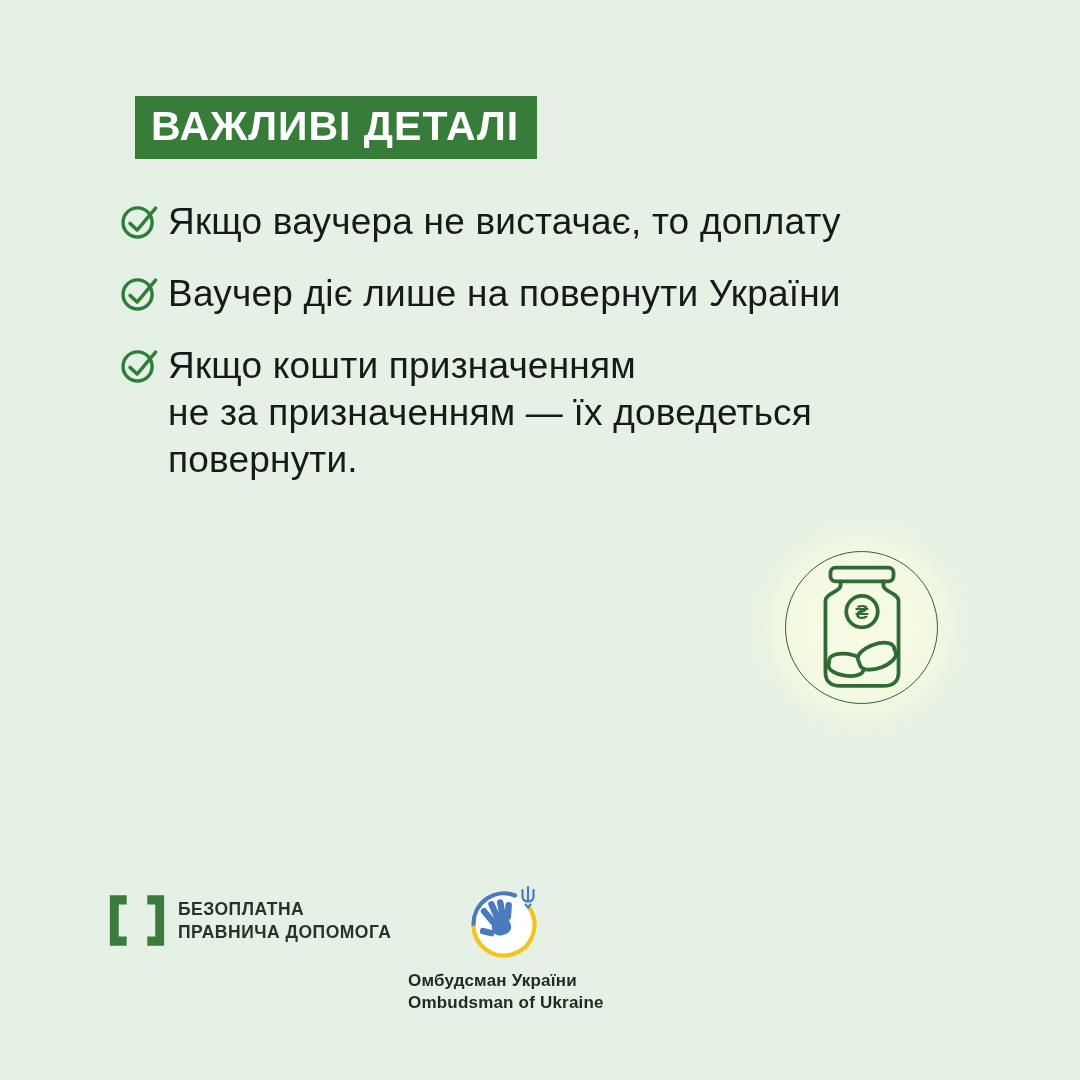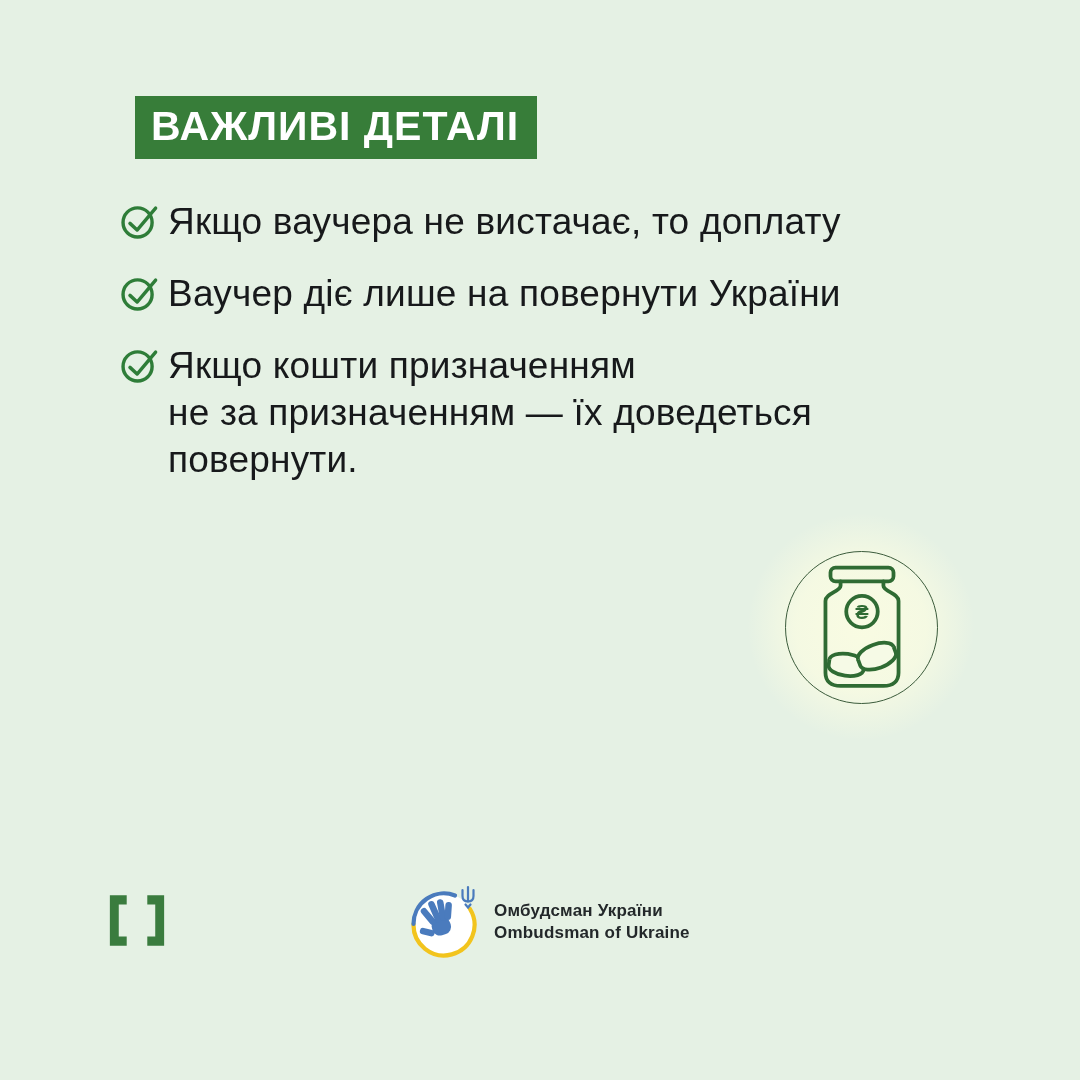--- a/index.html
+++ b/index.html
@@ -75,21 +75,21 @@
   .footer{position:absolute;left:0;top:0;width:1080px;height:1080px;pointer-events:none;}
   .legal-aid{position:absolute;left:108px;top:893px;display:flex;gap:12px;align-items:center;}
   .brackets{width:58px;height:55px;color:var(--bracket-green);}
   .brackets svg{display:block;width:58px;height:55px;}
   .legal-aid-name{
     font-size:17.5px;font-weight:800;line-height:23px;
     letter-spacing:0.5px;color:var(--footer-text);text-transform:uppercase;
   }
   .legal-aid-name span{display:block;}
 
-  .ombudsman{position:absolute;left:408px;top:884px;display:flex;gap:10px;align-items:center;}
+  .ombudsman{position:absolute;left:408px;top:884px;display:flex;gap:10px;align-items:center;flex-direction:column;}
   .ombudsman-logo{width:76px;height:76px;}
   .ombudsman-logo svg{display:block;width:76px;height:76px;}
   .ombudsman-name{
     font-size:17px;font-weight:700;line-height:22px;
     color:var(--ombudsman-text);letter-spacing:0.2px;
   }
   .ombudsman-name span{display:block;}
 </style>
 </head>
 <body>
@@ -164,20 +164,24 @@
 
   <div class="footer">
 
     <div class="legal-aid">
       <span class="brackets">
         <svg viewBox="0 0 62 56" fill="currentColor">
           <path d="M2 1 h18 v10 h-8.5 v34 h8.5 v10 H2 Z"></path>
           <path d="M60 1 h-18 v10 h8.5 v34 h-8.5 v10 h18 Z"></path>
         </svg>
       </span>
+      <div class="legal-aid-name">
+        <span>БЕЗОПЛАТНА</span>
+        <span>ПРАВНИЧА ДОПОМОГА</span>
+      </div>
     </div>
 
     <div class="ombudsman">
       <span class="ombudsman-logo">
         <svg viewBox="0 0 76 76" fill="none">
           <circle cx="36" cy="40" r="30.5" fill="#ffffff"></circle>
 
           <path d="M5.5 40 A30.5 30.5 0 1 0 62 25" stroke="var(--ombudsman-yellow)" stroke-width="4.2" stroke-linecap="round"></path>
 
           <path d="M5.5 40 A30.5 30.5 0 0 1 47 11.5" stroke="var(--ombudsman-blue)" stroke-width="4.2" stroke-linecap="round"></path>

